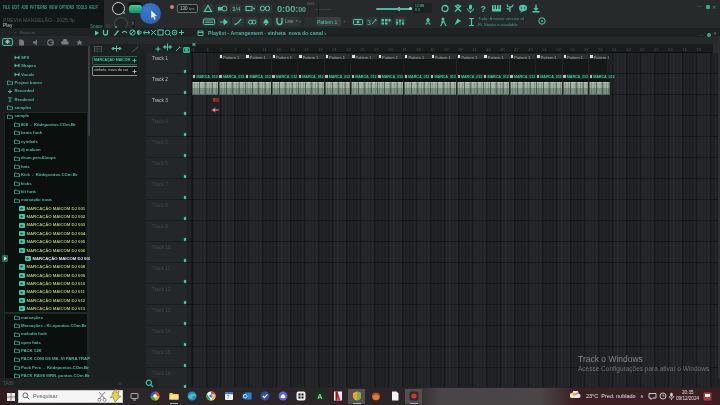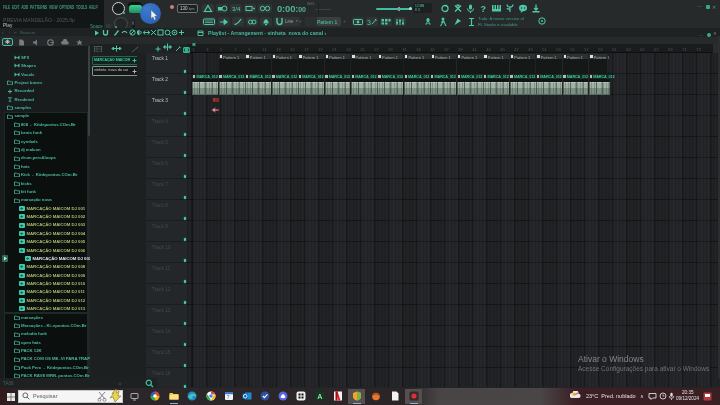--- a/index.html
+++ b/index.html
@@ -719,21 +719,21 @@
   </svg>
 <div class="abs" style="left:0px;top:378px;width:157px;height:9.5px;background:#1e2122;"></div>
 <div class="abs" style="left:3px;top:380.5px;font-size:4.5px;line-height:5.5px;color:#4e5a55;white-space:nowrap;">TA08</div>
 <svg class="abs" style="left:117px;top:380.5px;" width="6" height="6" viewBox="0 0 6 6">
     <path d="M1 3 h4 M3 1 v4" stroke="#39433f" stroke-width="0.7"></path>
   </svg>
 <svg class="abs" style="left:145px;top:378.5px;" width="9" height="9" viewBox="0 0 9 9">
     <circle cx="3.8" cy="3.8" r="2.6" fill="none" stroke="#3fbfa2" stroke-width="1.2"></circle>
     <path d="M5.8 5.8 L8 8" stroke="#3fbfa2" stroke-width="1.4"></path>
   </svg>
-<div class="abs" style="left:578px;top:354.5px;font-size:8.5px;line-height:9.5px;color:#83878a;white-space:nowrap;">Ativar o Windows</div>
+<div class="abs" style="left:578px;top:354.5px;font-size:8.5px;line-height:9.5px;color:#83878a;white-space:nowrap;">Track o Windows</div>
 <div class="abs" style="left:578px;top:364.8px;font-size:6.5px;line-height:7.5px;color:#707476;white-space:nowrap;">Acesse Configurações para ativar o Windows</div>
 <div class="abs" style="left:717.5px;top:36px;width:2.5px;height:342px;background:#2c2f30;"></div>
 <div class="abs" style="left:0px;top:387.5px;width:720px;height:17.5px;background:linear-gradient(90deg,#33191d 0px,#2b2326 18px,#2b2629 120px,#2b2527 410px,#494546 440px,#4a4647 540px,#3a2024 575px,#391e22 720px);"></div>
 <svg class="abs" style="left:6.5px;top:393px;" width="8" height="8" viewBox="0 0 9 9">
 <rect x="0" y="0" width="4.2" height="4.2" fill="#e8eaea"></rect>
     <rect x="4.8" y="0" width="4.2" height="4.2" fill="#e8eaea"></rect>
 <rect x="0" y="4.8" width="4.2" height="4.2" fill="#e8eaea"></rect>
     <rect x="4.8" y="4.8" width="4.2" height="4.2" fill="#e8eaea"></rect>
   </svg>
 <div class="abs" style="left:17.5px;top:389.5px;width:105px;height:13.5px;background:#f5f5f5;border:1px solid #c9c9c9;"></div>

